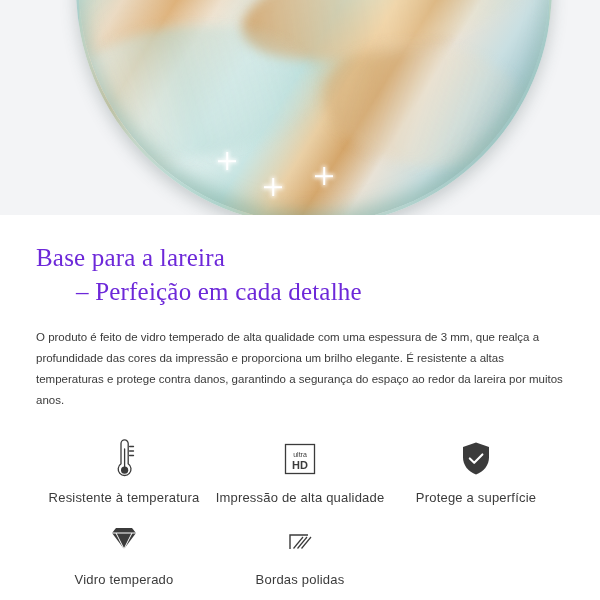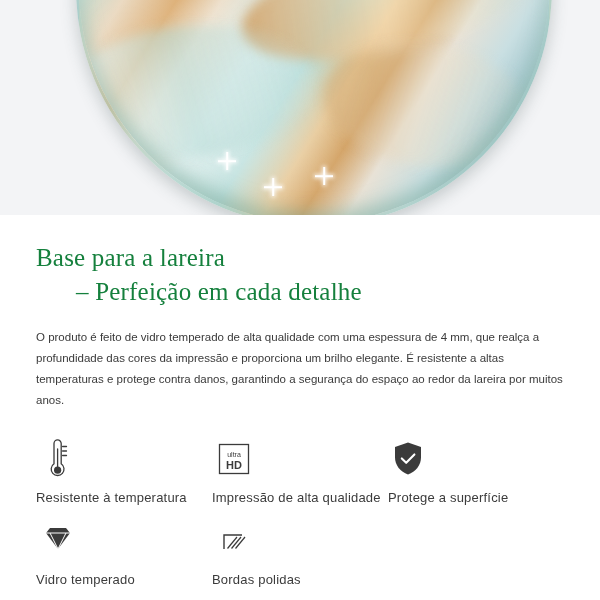--- a/index.html
+++ b/index.html
@@ -136,21 +136,21 @@
   .sp3 { left: 268px; top: 182px; width: 10px; height: 10px; }
 
   
   .content {
     padding: 26px 36px 0 36px;
   }
   .headline {
     font-family: "Liberation Serif", serif;
     font-size: 25px;
     line-height: 34px;
-    color: #15803d;
+    color: #6d28d9;
     font-weight: 400;
     margin: 0 0 18px 0;
     letter-spacing: 0.2px;
   }
   .headline .line2 {
     display: block;
     margin-left: 40px;
   }
   .body-text {
     font-size: 11.5px;
@@ -163,21 +163,21 @@
   
   .features {
     margin-top: 26px;
     display: grid;
     grid-template-columns: repeat(3, 1fr);
     grid-row-gap: 14px;
   }
   .feature {
     display: flex;
     flex-direction: column;
-    align-items: flex-start;
+    align-items: center;
     text-align: center;
   }
   .feature-icon {
     height: 44px;
     display: flex;
     align-items: center;
     justify-content: center;
     margin-bottom: 9px;
   }
   .feature-label {
@@ -207,21 +207,21 @@
     <div class="sparkle sp3"></div>
   </div>
 
   <div class="content">
 
     <h1 class="headline">
       <span>Base para a lareira</span>
       <span class="line2">– Perfeição em cada detalhe</span>
     </h1>
 
-    <p class="body-text">O produto é feito de vidro temperado de alta qualidade com uma espessura de 4 mm, que realça a profundidade das cores da impressão e proporciona um brilho elegante. É resistente a altas temperaturas e protege contra danos, garantindo a segurança do espaço ao redor da lareira por muitos anos.</p>
+    <p class="body-text">O produto é feito de vidro temperado de alta qualidade com uma espessura de 3 mm, que realça a profundidade das cores da impressão e proporciona um brilho elegante. É resistente a altas temperaturas e protege contra danos, garantindo a segurança do espaço ao redor da lareira por muitos anos.</p>
 
     <div class="features">
 
       <div class="feature">
         <div class="feature-icon">
           <svg width="42" height="44" viewBox="0 0 42 44">
             <g fill="none" stroke="#3b3b3b" stroke-width="1.3" stroke-linecap="round">
               <path d="M18 6.5a3.6 3.6 0 0 1 7.2 0v20.3a6.4 6.4 0 1 1-7.2 0z"></path>
               <line x1="21.6" y1="12" x2="21.6" y2="30"></line>
               <line x1="26.6" y1="9.5" x2="30.5" y2="9.5"></line>

